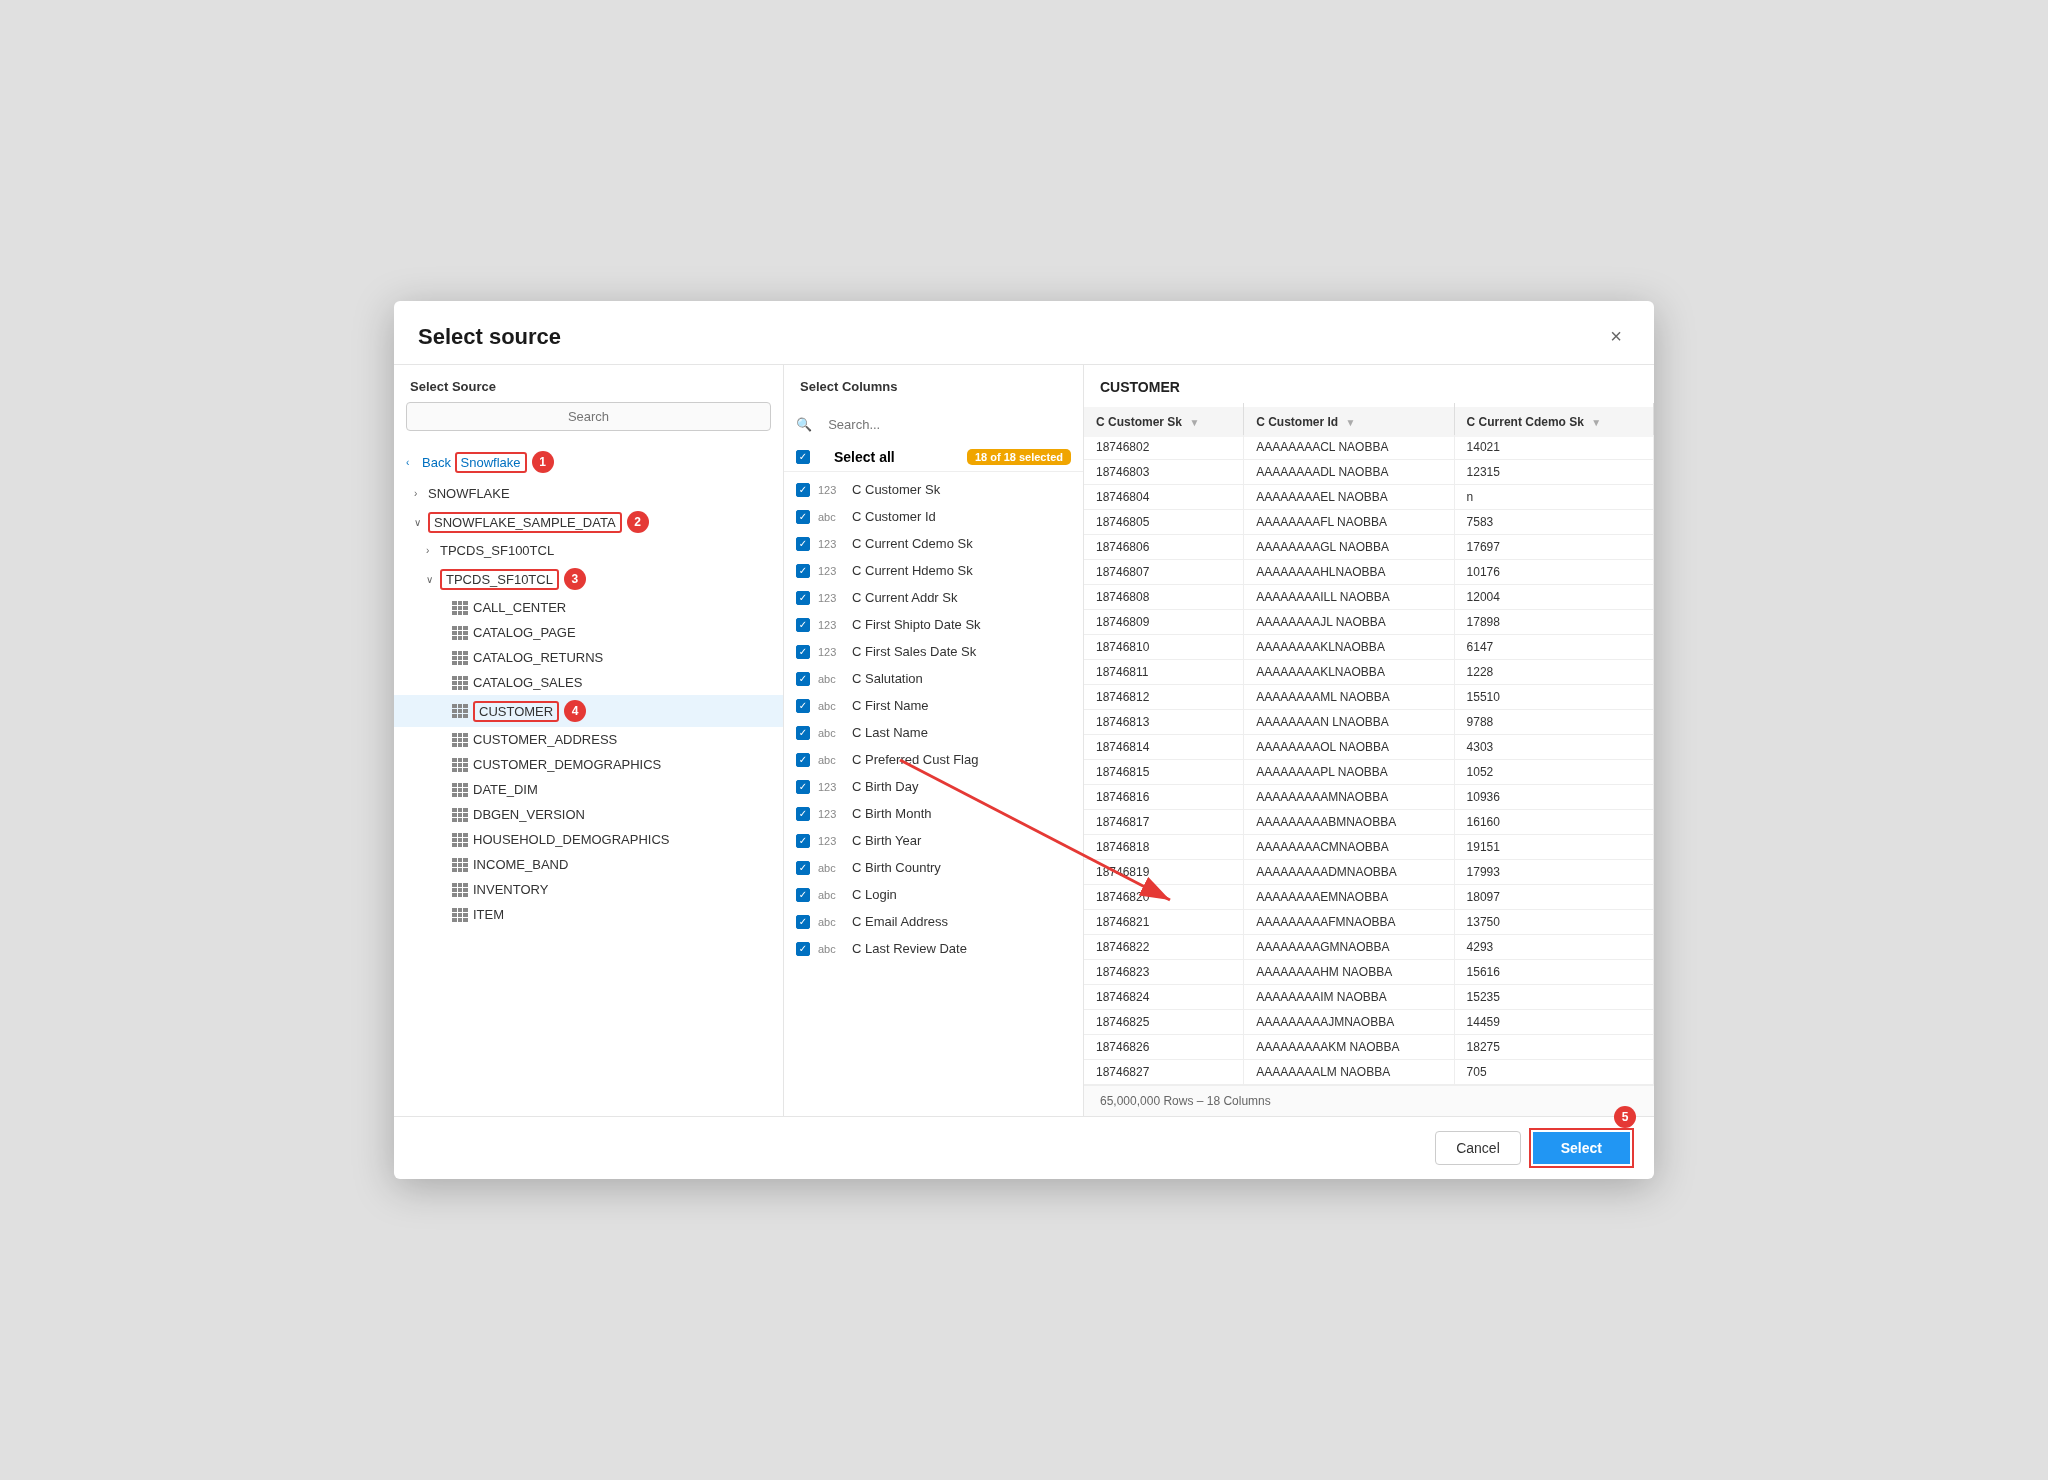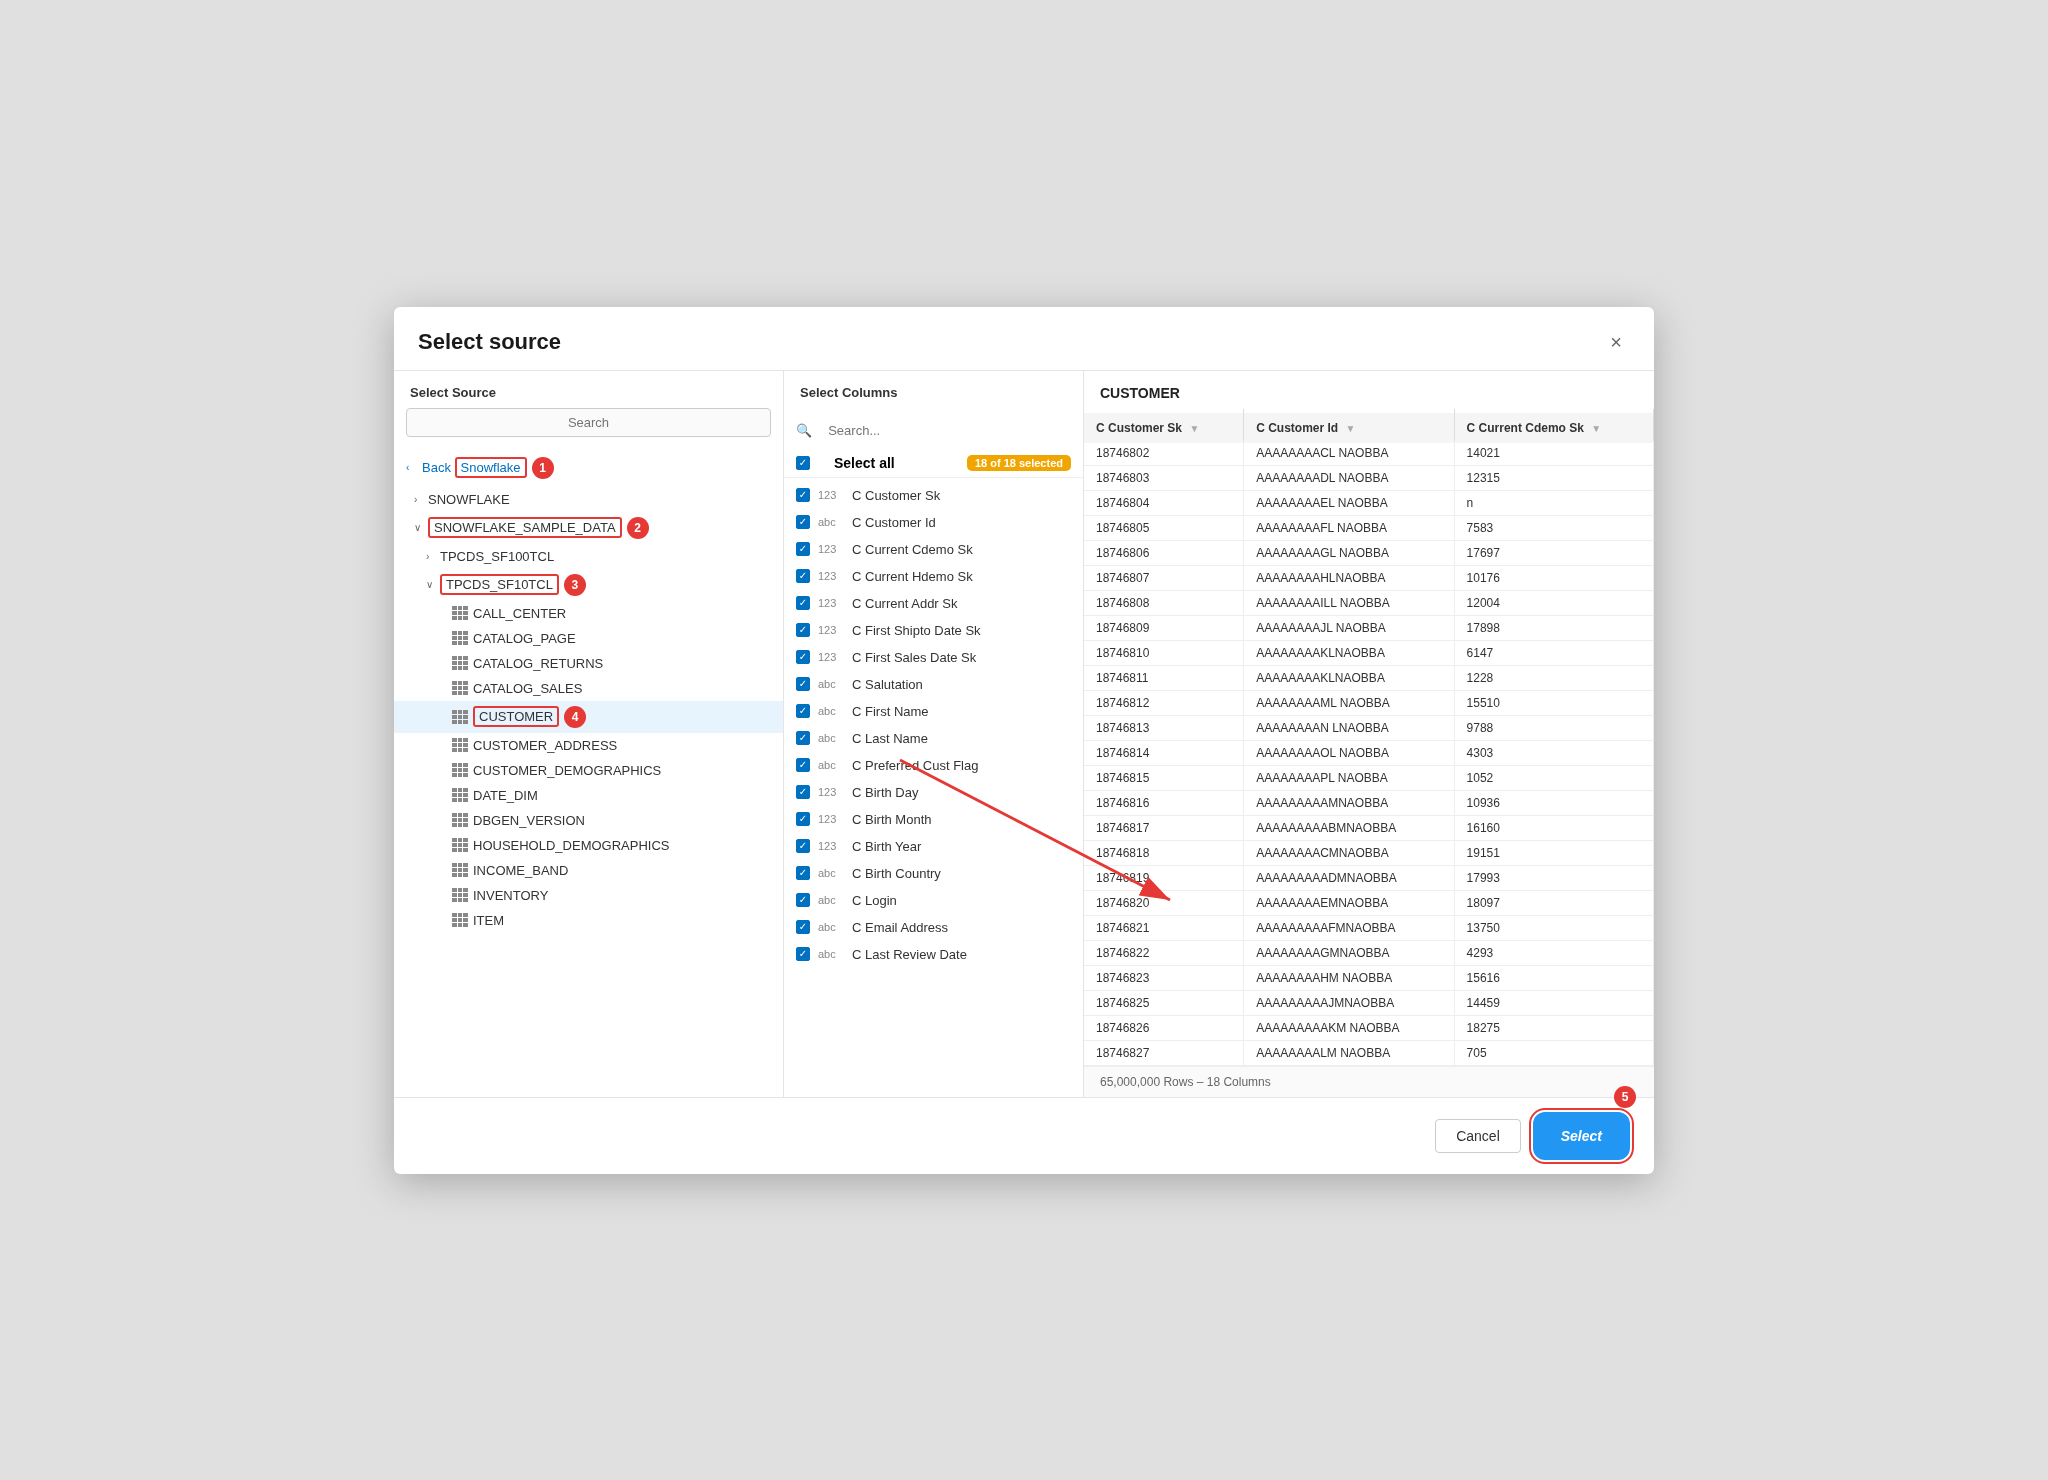--- a/index.html
+++ b/index.html
@@ -275,29 +275,28 @@
       border: 1px solid #ccc;
       border-radius: 4px;
       padding: 8px 20px;
       font-size: 14px;
       cursor: pointer;
       color: #333;
     }
     .btn-select {
       background: #2196F3;
       border: none;
-      border-radius: 12px;
-      padding: 16px 28px;
+      border-radius: 0;
+      padding: 8px 28px;
       font-size: 14px;
       font-weight: 600;
       cursor: pointer;
       color: #fff;
       outline: 2px solid #e53935;
       outline-offset: 2px;
-      font-style: italic;
     }
     .step-num {
       display: inline-flex;
       align-items: center;
       justify-content: center;
       width: 22px;
       height: 22px;
       border-radius: 50%;
       background: #e53935;
       color: #fff;
@@ -790,20 +789,25 @@
     <td>18746822</td>
     <td>AAAAAAAAGMNAOBBA</td>
     <td>4293</td>
   </tr>
               <tr>
     <td>18746823</td>
     <td>AAAAAAAAHM NAOBBA</td>
     <td>15616</td>
   </tr>
               <tr>
+    <td>18746824</td>
+    <td>AAAAAAAAIM NAOBBA</td>
+    <td>15235</td>
+  </tr>
+              <tr>
     <td>18746825</td>
     <td>AAAAAAAAAJMNAOBBA</td>
     <td>14459</td>
   </tr>
               <tr>
     <td>18746826</td>
     <td>AAAAAAAAAKM NAOBBA</td>
     <td>18275</td>
   </tr>
               <tr>

